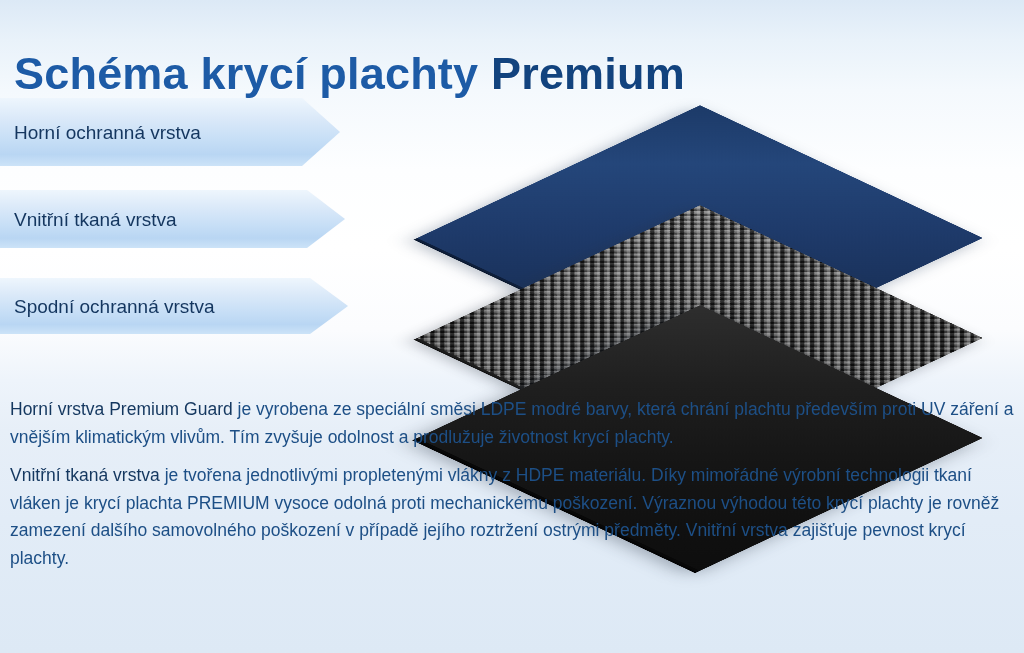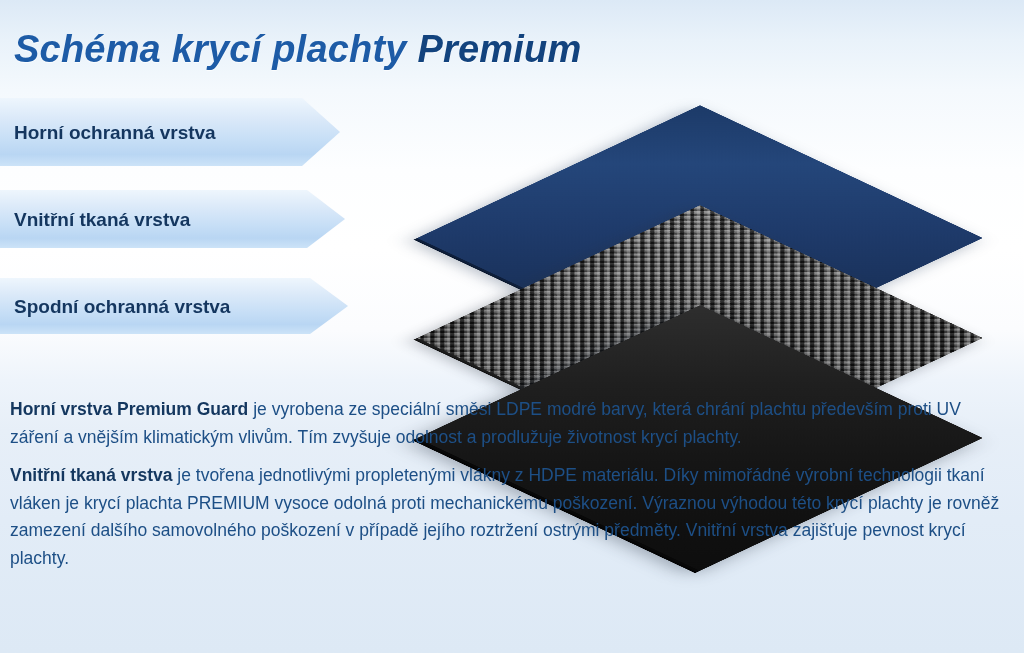--- a/index.html
+++ b/index.html
@@ -31,28 +31,27 @@
         #eef4fb 380px,
         #e7eff8 430px,
         #e2ecf7 520px,
         #dde9f5 653px);
   }
 
   
   #title {
     position: absolute;
     left: 14px;
-    top: 4px;
-    font-size: 38px;
+    top: 24px;
+    font-size: 45px;
     line-height: 40px;
     letter-spacing: 0.2px;
     color: #1d5ba6;
     white-space: nowrap;
     text-shadow: 0 1px 1px rgba(255,255,255,0.85);
-    font-style: italic;
   }
   #title .strong {
     font-weight: bold;
     color: #12437e;
   }
 
   
   .callout {
     position: absolute;
     left: 0;
@@ -78,21 +77,20 @@
     clip-path: polygon(
         0 0,
         calc(100% - 38px) 0,
         100% 50%,
         calc(100% - 38px) 100%,
         0 100%);
     filter: drop-shadow(2px 3px 3px rgba(110,140,170,0.40));
   }
   .callout .ctext {
     display: block;
-    font-weight: bold;
   }
 
   #callout-top {
     top: 98px;
     width: 340px;
     height: 68px;
     border-top-right-radius: 14px;
     border-bottom-right-radius: 14px;
   }
   #callout-mid {
@@ -206,21 +204,21 @@
     font-size: 17.5px;
     line-height: 27.5px;
   }
   #body-copy p {
     margin: 0 0 11px 0;
   }
   #body-copy p:last-child {
     margin-bottom: 0;
   }
   #body-copy .lead {
-    font-weight: bold;
+    font-weight: normal;
     color: #14375f;
   }
 </style>
 </head>
 <body>
 
 <div id="page">
 
   <h1 id="title"><span>Schéma krycí plachty </span><span class="strong">Premium</span></h1>
 

